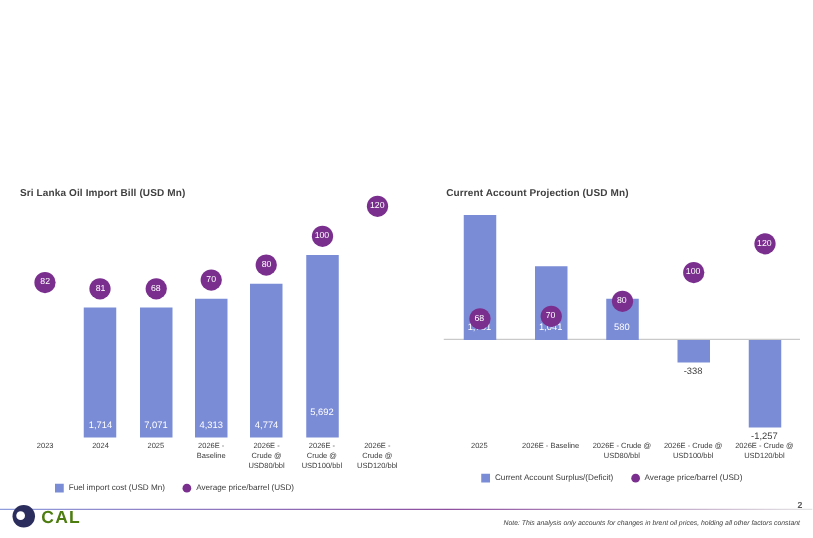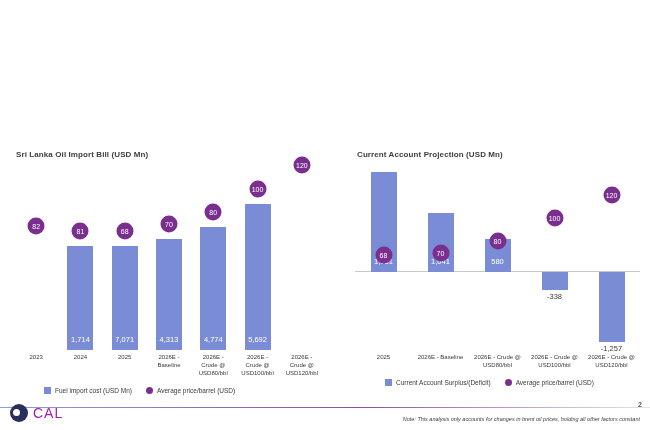--- a/index.html
+++ b/index.html
@@ -154,23 +154,23 @@
   .brand-mark::after {
     content: "";
     position: absolute;
     width: 7px; height: 7px;
     border-radius: 50%;
     background: #ffffff;
     left: 3px; top: 5px;
   }
   .brand-text {
     font-size: 14px;
-    color: #a21caf;
+    color: #4d7c0f;
     letter-spacing: 1px;
-    font-weight: normal;
+    font-weight: bold;
   }
   .note {
     position: absolute;
     right: 10px;
     bottom: 8px;
     font-size: 5.5px;
     font-style: italic;
     color: #3b3b3b;
   }
   .pagenum {
@@ -214,21 +214,21 @@
             <div class="bubble" style="bottom: 108.82px; position: absolute;">70</div>
           </div>
           <div class="bar-col">
             <div class="bar" style="height: 122.665px; position: absolute; bottom: 0px; left: 50%; transform: translateX(-50%);">
               <div class="bar-val" style="bottom: 6px;">4,774</div>
             </div>
             <div class="bubble" style="bottom: 120.665px; position: absolute;">80</div>
           </div>
           <div class="bar-col">
             <div class="bar" style="height: 146.253px; position: absolute; bottom: 0px; left: 50%; transform: translateX(-50%);">
-              <div class="bar-val" style="bottom: 6px;">5,692</div>
+              <div class="bar-val" style="bottom: 16px;">5,692</div>
             </div>
             <div class="bubble" style="bottom: 144.253px; position: absolute;">100</div>
           </div>
           <div class="bar-col">
             <div class="bubble" style="bottom: 167.866px; position: absolute;">120</div>
           </div>
         </div>
     </div>
 
     <div class="xlabels" id="xlabels-left">

